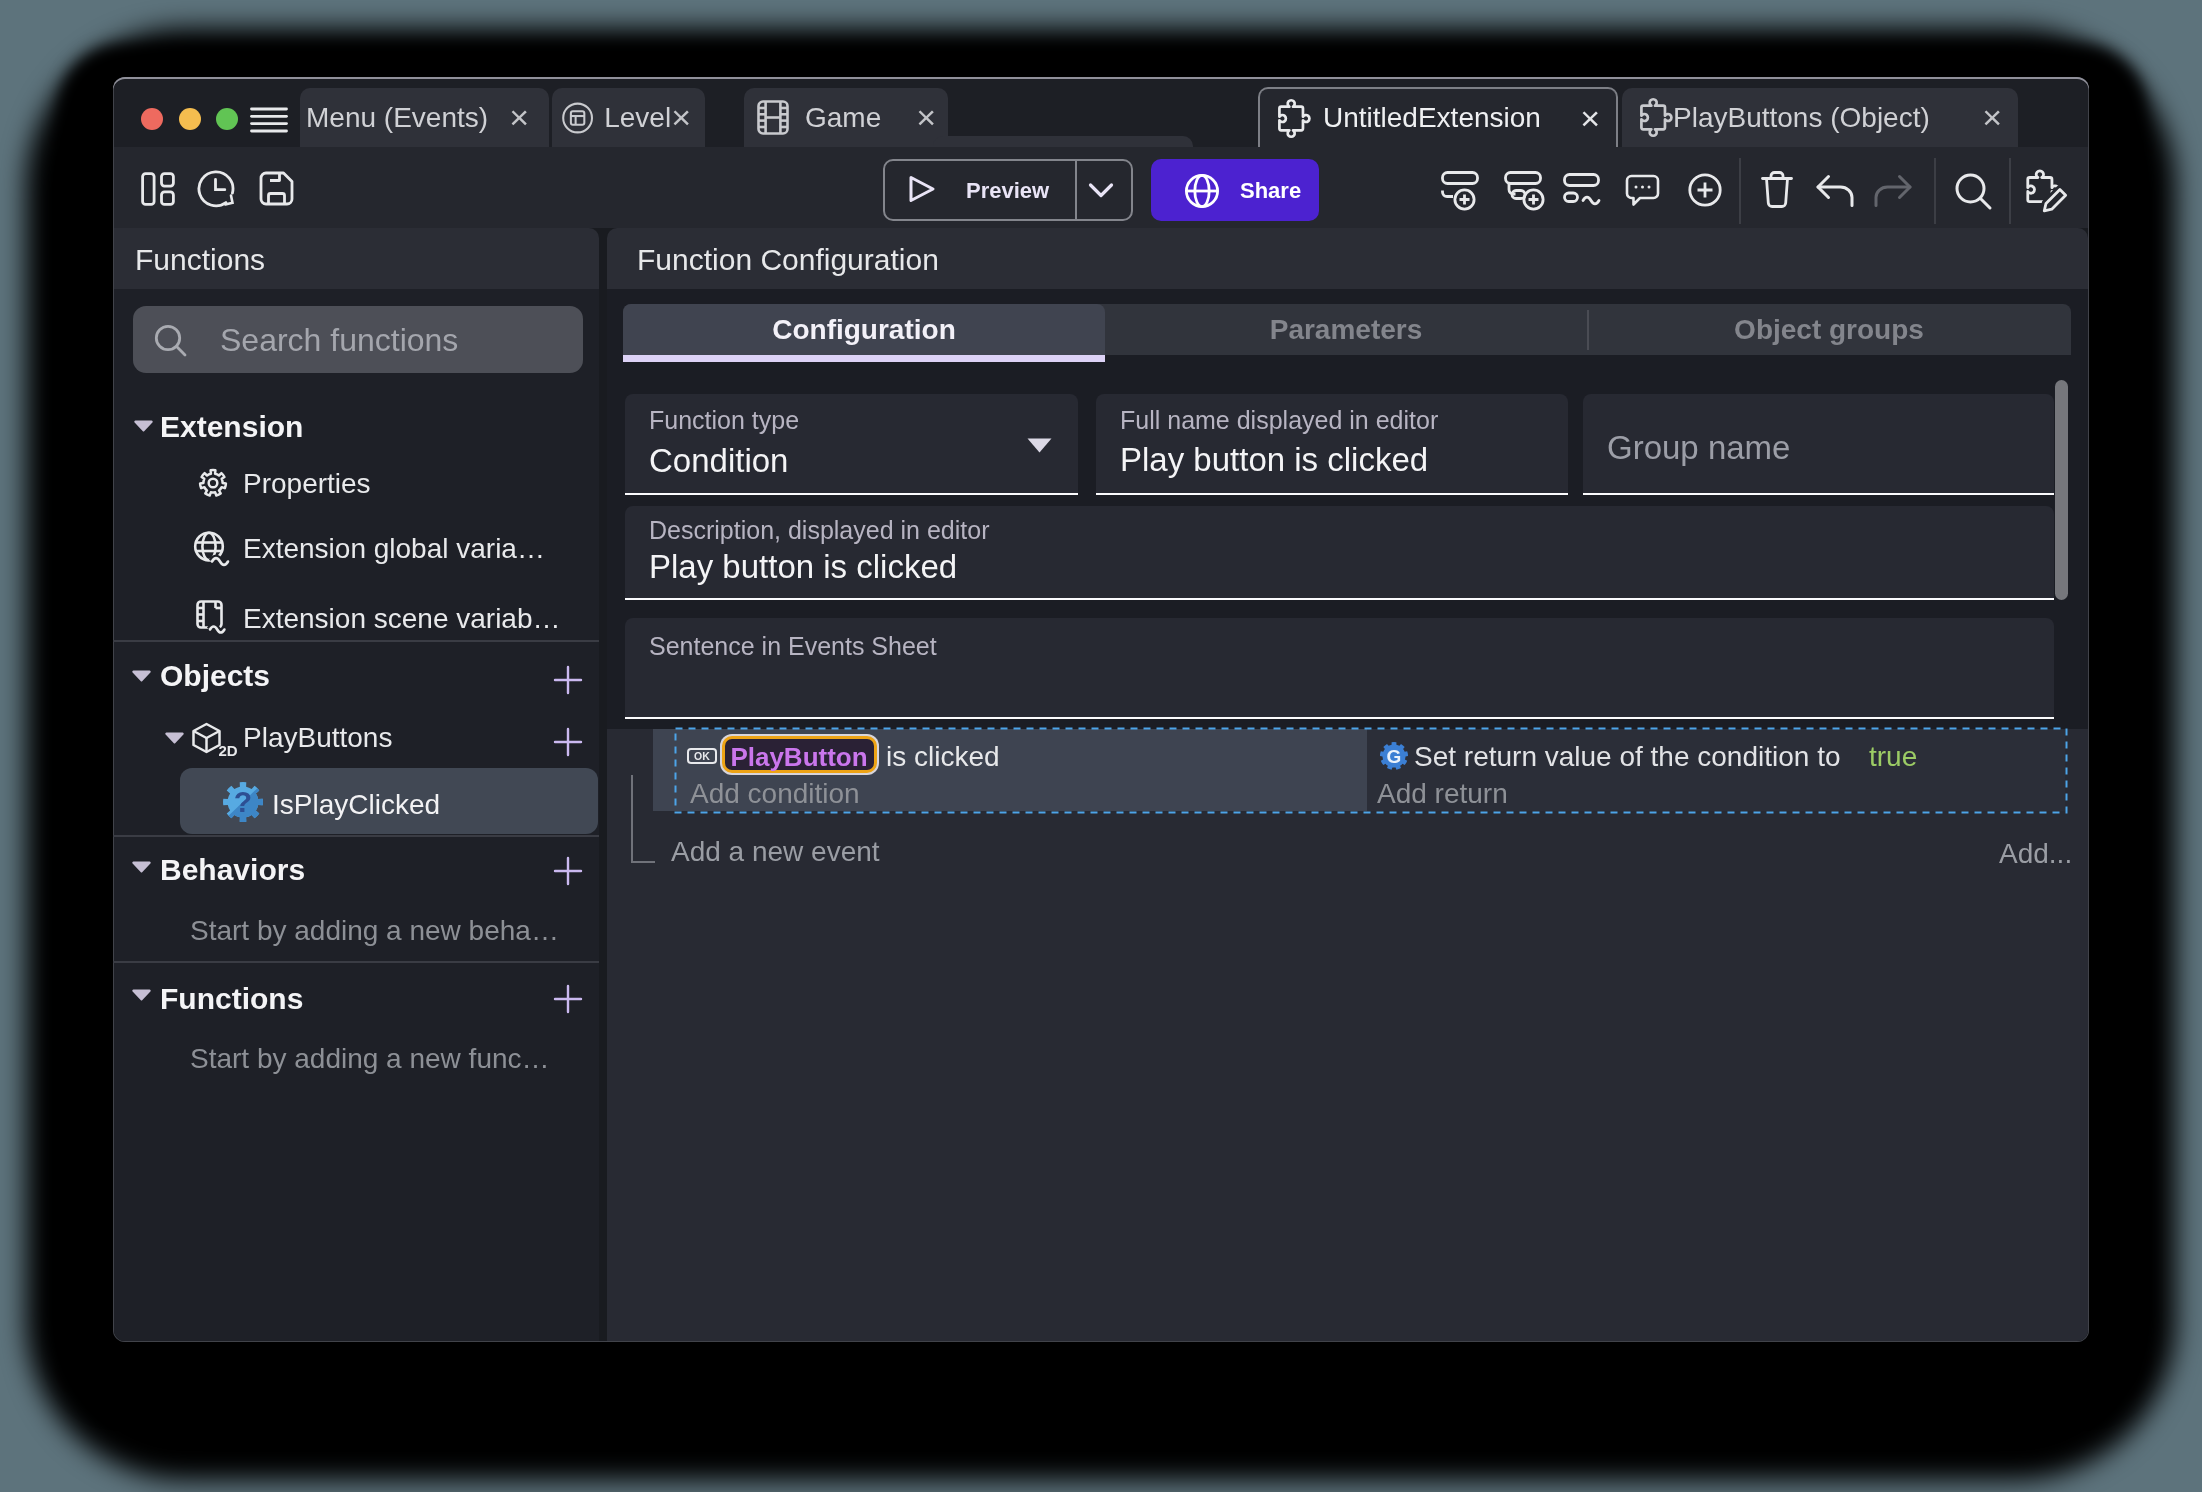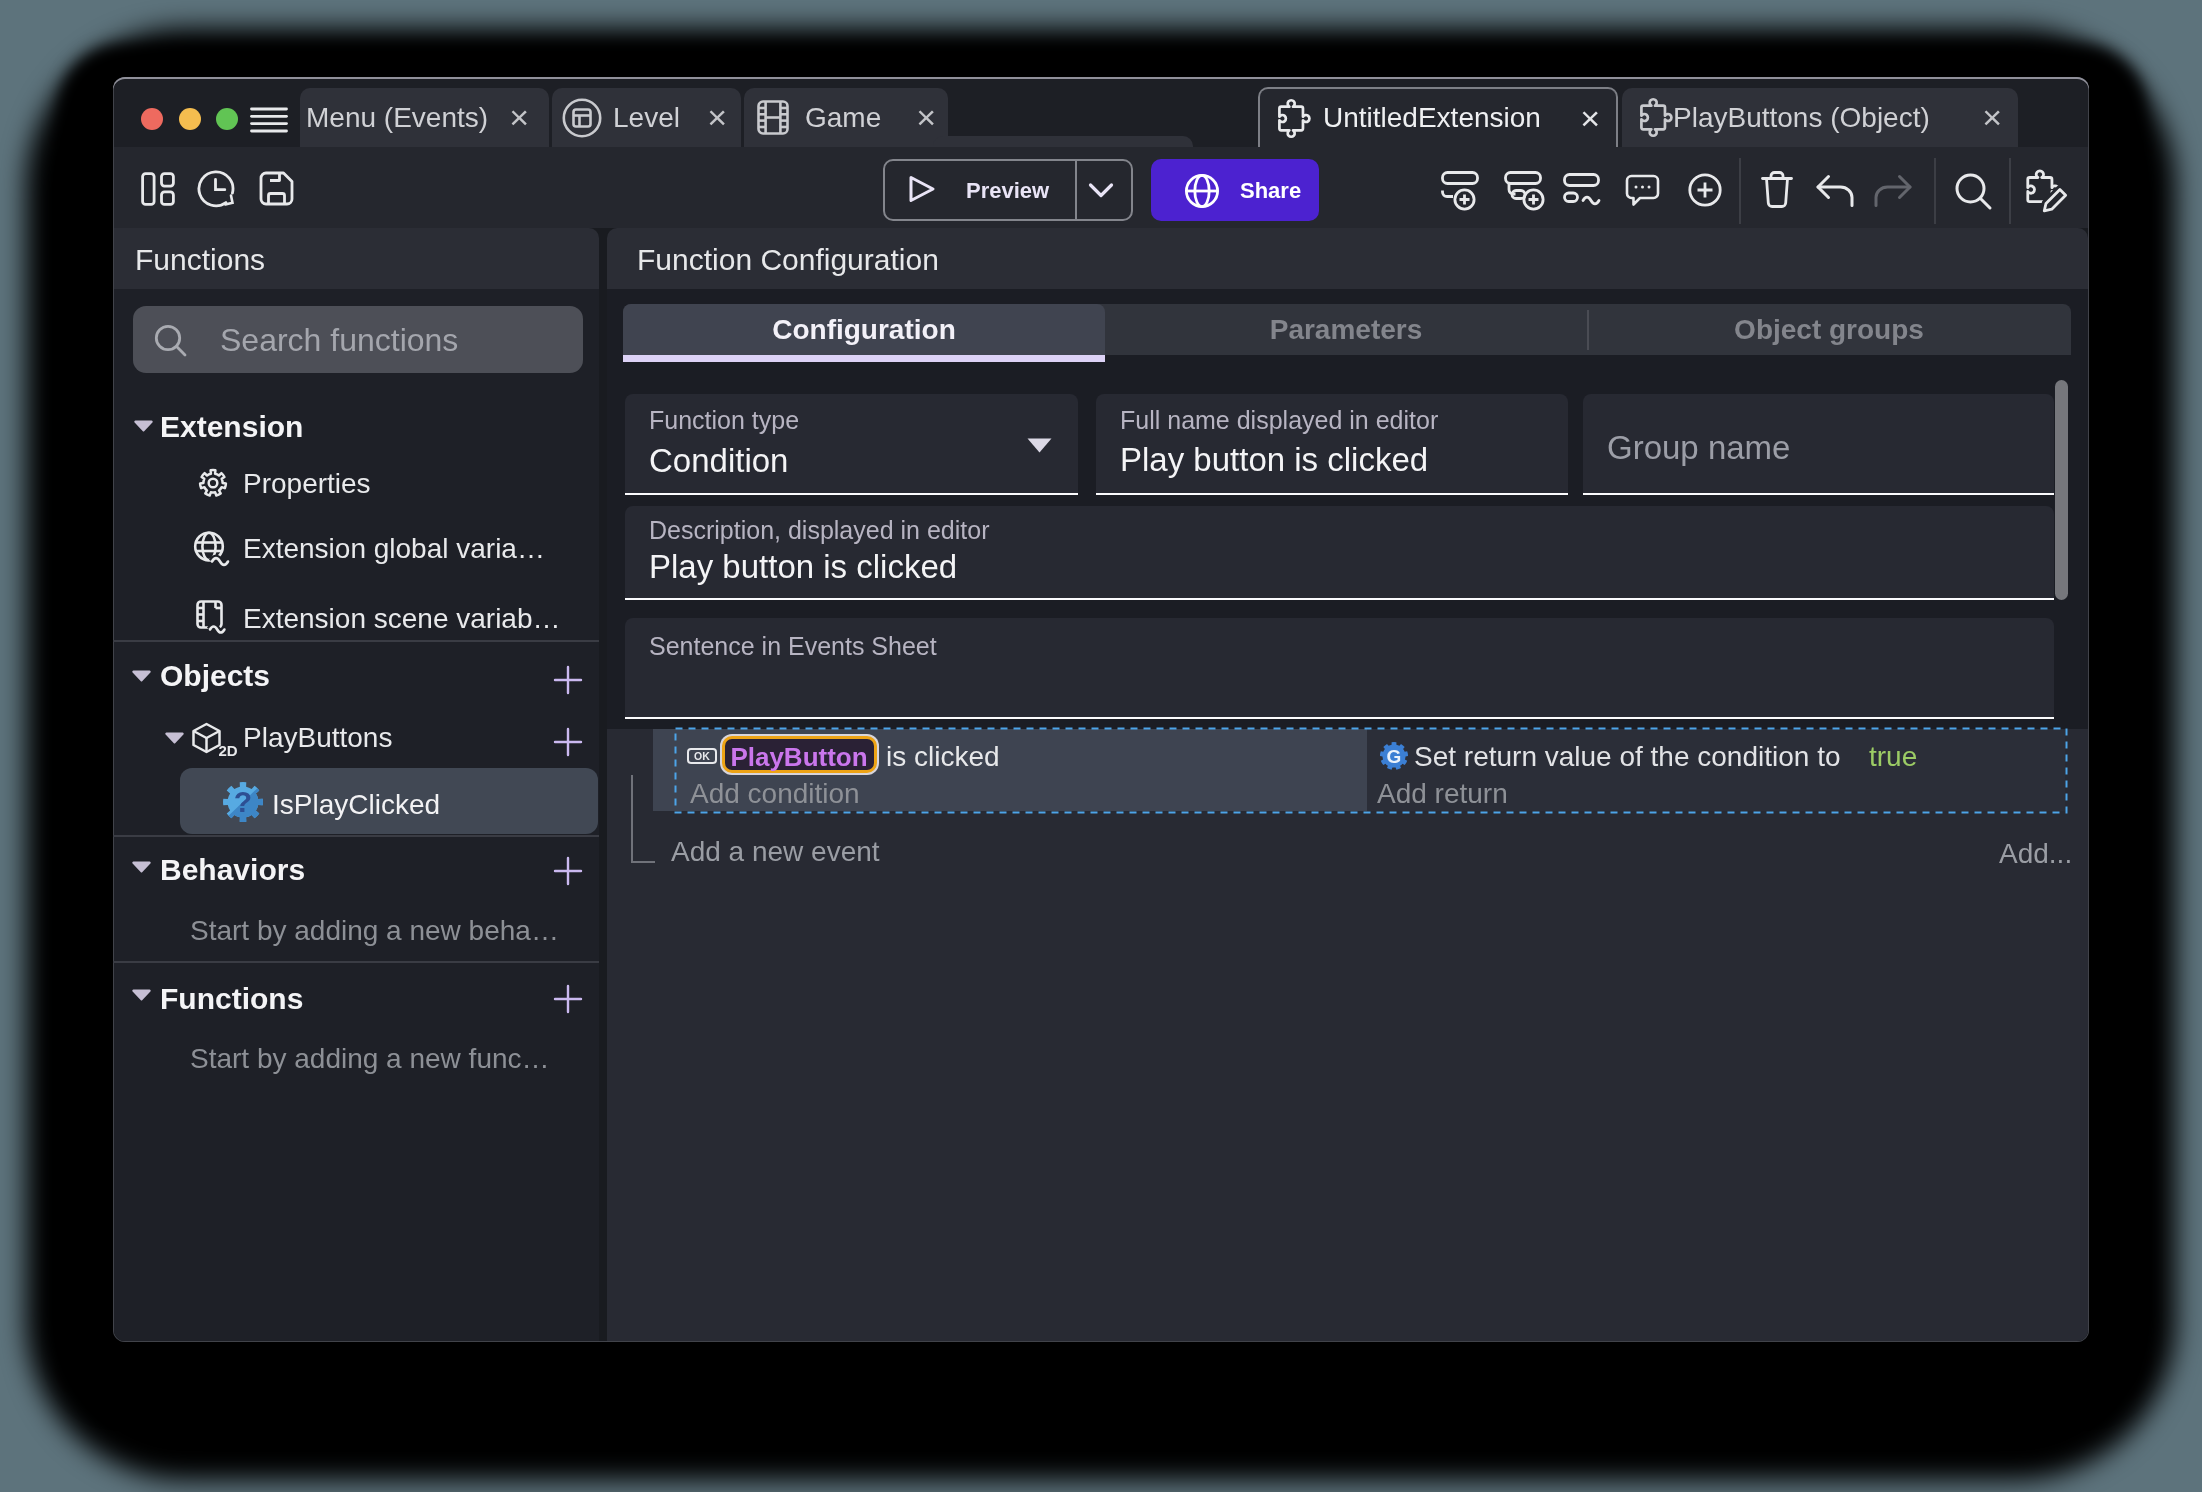--- a/index.html
+++ b/index.html
@@ -44,21 +44,21 @@
           <line x1="1.5" y1="16.6" x2="36.5" y2="16.6"></line>
           <line x1="1.5" y1="24" x2="36.5" y2="24"></line>
         </g>
       </svg>
     </div>
 
   <div class="tab" style="left:300px;width:249px;padding-left:6px;padding-right:20px;box-sizing:border-box;">
       <span>Menu (Events)</span>
       <span class="x">×</span>
     </div>
-  <div class="tab" style="left:552px;width:189px;padding-left:9px;padding-right:14px;box-sizing:border-box;" id="tabLevel">
+  <div class="tab" style="left:552px;width:153px;padding-left:9px;padding-right:14px;box-sizing:border-box;" id="tabLevel">
       <svg width="42" height="42" viewBox="0 0 42 42" fill="none" stroke="#c9cace" stroke-width="2.6">
         <circle cx="21" cy="21" r="18.2"></circle>
         <rect x="12.5" y="12.5" width="17" height="17" rx="2.5"></rect>
         <line x1="12.5" y1="18.5" x2="29.5" y2="18.5"></line>
         <line x1="18.5" y1="18.5" x2="18.5" y2="29.5"></line>
       </svg>
       <span style="margin-left:10px;">Level</span>
       <span class="x">×</span>
     </div>
   <div class="tab" style="left:744px;width:204px;padding-left:13px;padding-right:12px;box-sizing:border-box;" id="tabGame">

